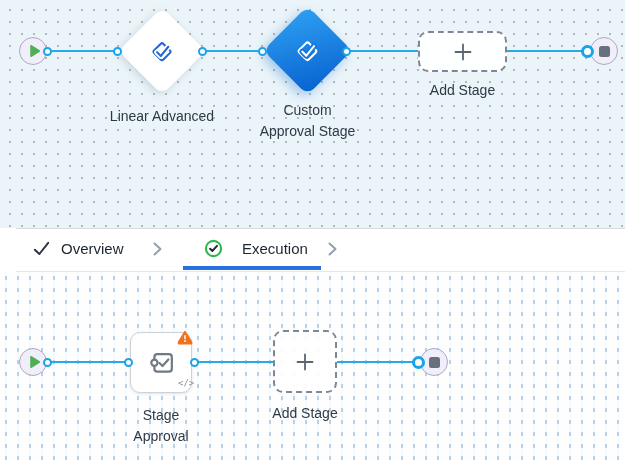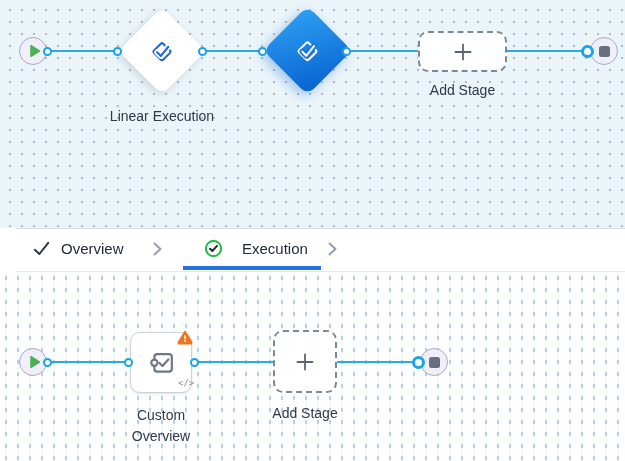--- a/index.html
+++ b/index.html
@@ -112,21 +112,22 @@
       <span class="end-square"></span>
     </div>
 
     <div class="port" style="left:43px;top:47px;"></div>
     <div class="port" style="left:113px;top:47px;"></div>
     <div class="port" style="left:198px;top:47px;"></div>
     <div class="port" style="left:258px;top:47px;"></div>
     <div class="port" style="left:342px;top:47px;"></div>
     <div class="port big" style="left:581px;top:45px;"></div>
 
-    <div class="node-label" style="left:92px;top:106px;width:140px;">Linear Execution</div>
+    <div class="node-label" style="left:92px;top:106px;width:140px;">Linear Advanced</div>
+    <div class="node-label" style="left:257px;top:100px;width:101px;line-height:21px;">Custom Approval Stage</div>
     <div class="node-label" style="left:412px;top:80px;width:101px;">Add Stage</div>
   </div>
 
   <div class="tab-bar">
     <div class="tab tab-overview">
       <span class="ticon">
         <svg width="17" height="15" viewBox="0 0 17 15" fill="none">
           <path d="M1.8 8.8 L6.4 13 L15.2 1.8" stroke="#2b3644" stroke-width="2" stroke-linecap="round" stroke-linejoin="round"></path>
         </svg>
       </span>
@@ -195,17 +196,17 @@
 
     <div class="round-node" style="left:420px;top:76px;">
       <span class="end-square"></span>
     </div>
 
     <div class="port" style="left:43px;top:86px;"></div>
     <div class="port" style="left:124px;top:86px;"></div>
     <div class="port" style="left:190px;top:86px;"></div>
     <div class="port big" style="left:412px;top:84px;"></div>
 
-    <div class="node-label" style="left:121px;top:133px;width:80px;line-height:21px;">Custom Overview</div>
+    <div class="node-label" style="left:121px;top:133px;width:80px;line-height:21px;">Stage Approval</div>
     <div class="node-label" style="left:265px;top:131px;width:80px;">Add Stage</div>
   </div>
 
 </div>
 
 </body></html>

